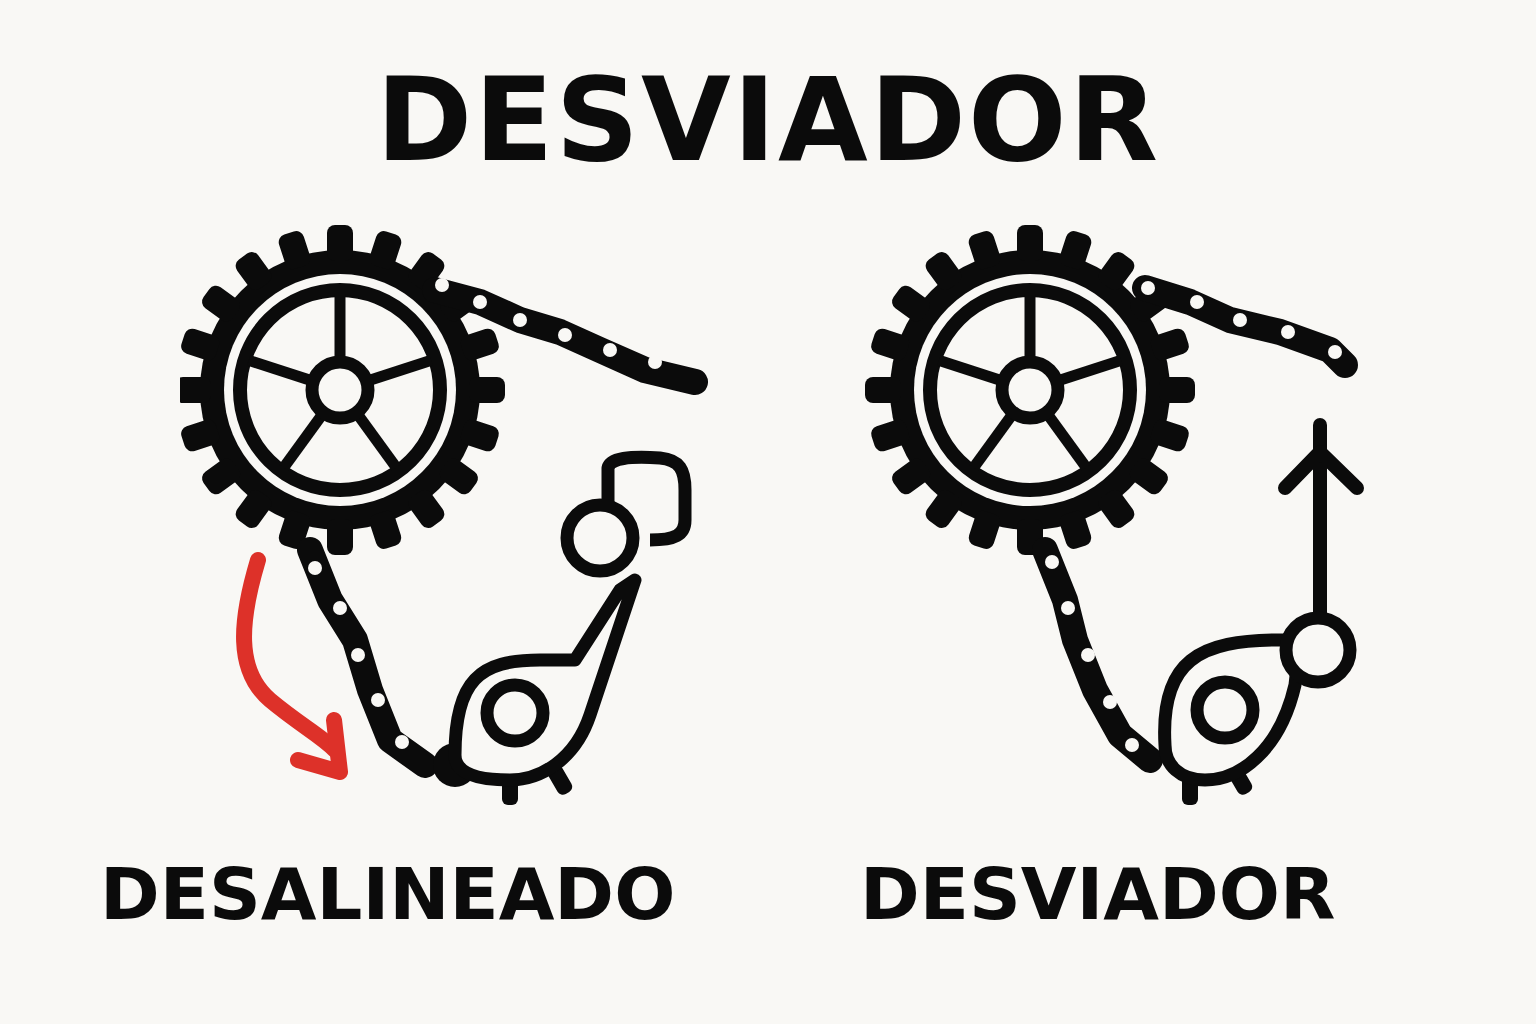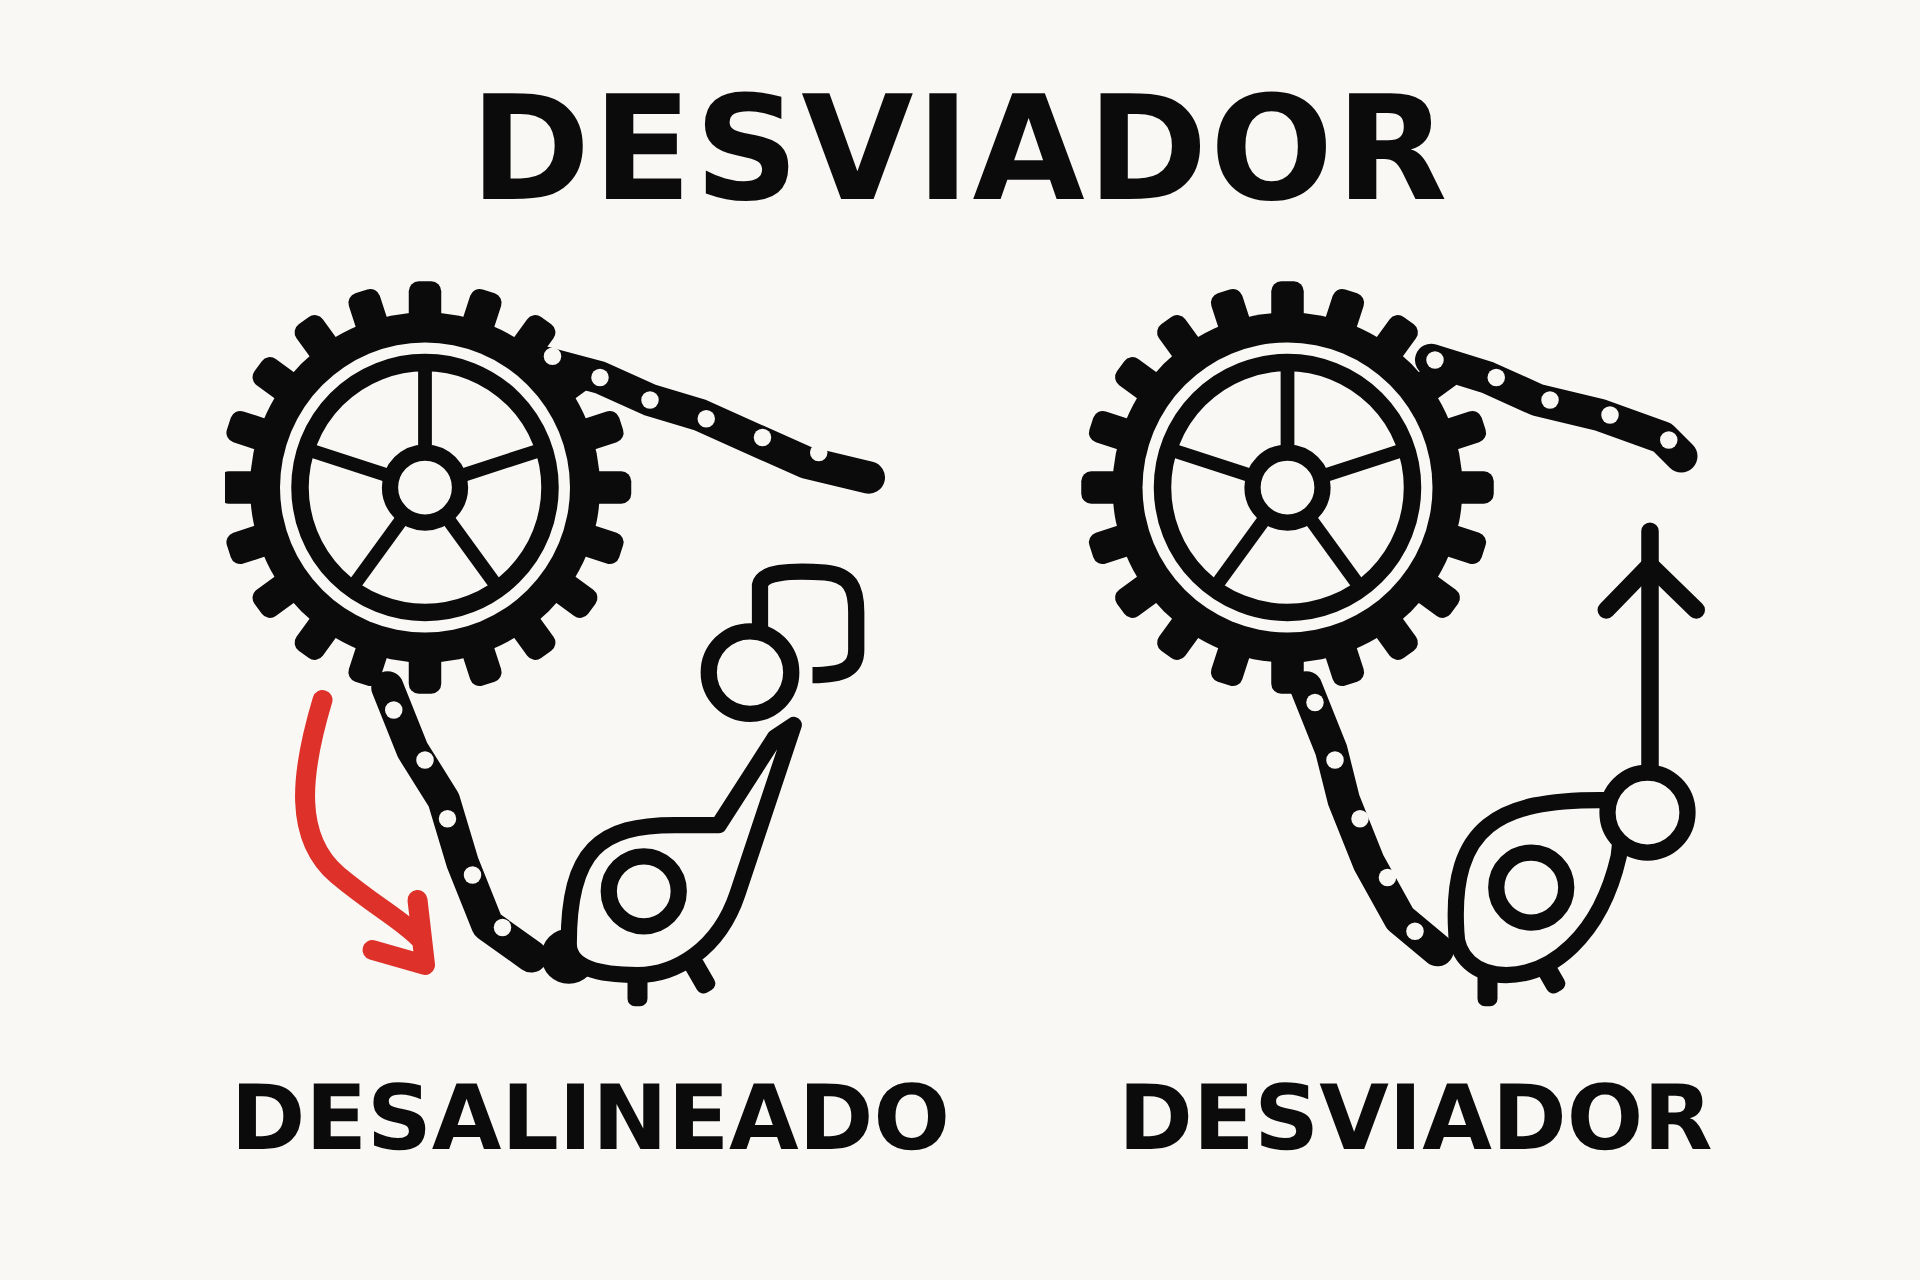--- a/index.html
+++ b/index.html
@@ -9,21 +9,21 @@
       font-family: "DejaVu Sans", "Liberation Sans", sans-serif;
       position: relative;
     }
     .title {
       position: absolute; left: 0; width: 1536px; top: 62px;
       text-align: center; font-weight: bold; font-size: 116px;
       letter-spacing: 2px; color: #0b0b0b; line-height: 1;
     }
     .label {
       position: absolute; top: 858px; font-weight: bold; font-size: 72px;
-      color: #0b0b0b; line-height: 1; text-align: right;
+      color: #0b0b0b; line-height: 1; text-align: left;
     }
     .label.left { left: 100px; width: 660px; }
     .label.right { left: 860px; width: 510px; }
     svg.panel { position: absolute; top: 220px; }
   </style>
 </head>
 <body>
 
 <div class="title">DESVIADOR</div>
 

